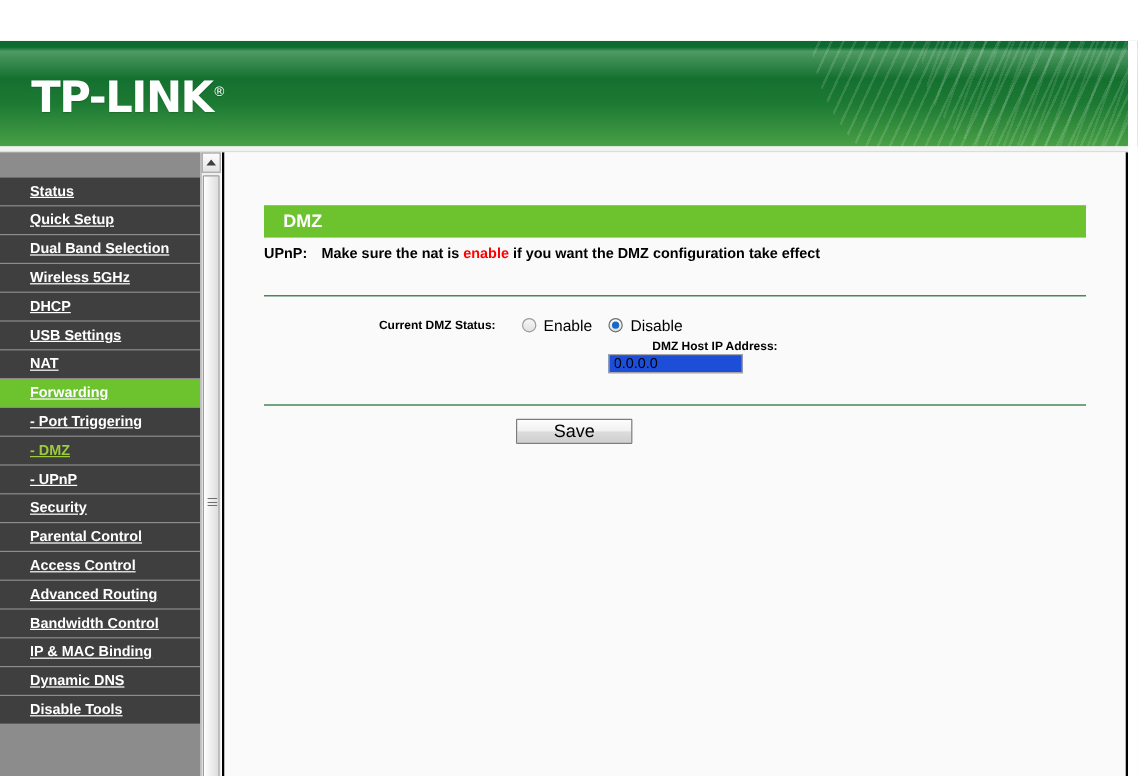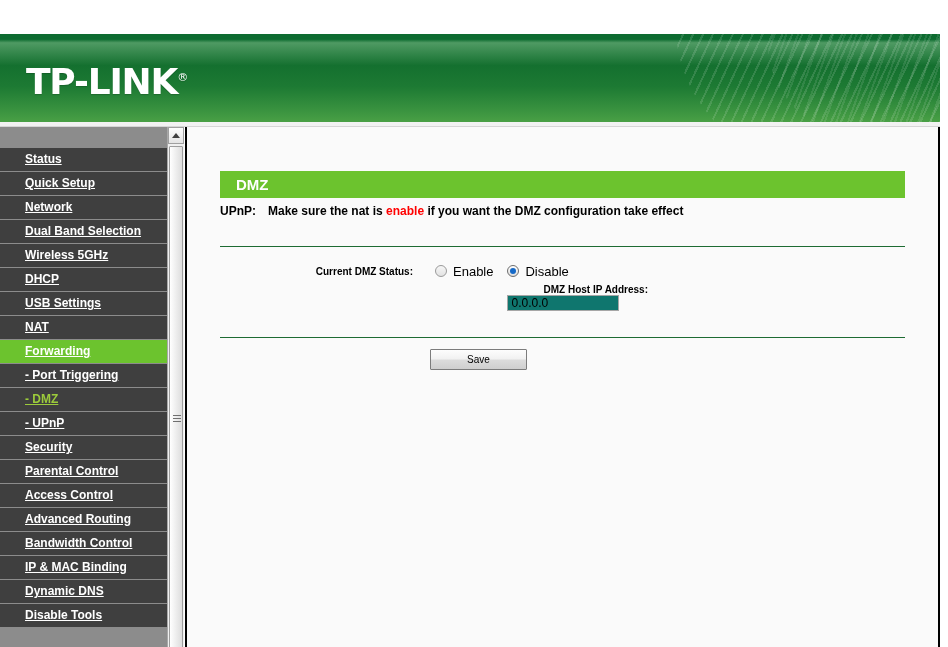--- a/index.html
+++ b/index.html
@@ -301,39 +301,39 @@
     width: 6px; height: 6px;
     border-radius: 50%;
     background: #1569c7;
   }
   .radio-label { line-height: 1; }
 
   .text-input {
     width: 112px;
     height: 20px;
     border: 1px solid #a6a6a6;
-    background: #0f766e;
+    background: #1d4ed8;
     font-size: 12px;
     font-family: "Liberation Sans", sans-serif;
     color: #000000;
     padding: 0 4px;
     box-sizing: border-box;
     outline: none;
   }
 
   #save-btn {
     position: absolute;
     left: 243px;
     top: 222px;
     width: 97px;
     height: 21px;
     background: linear-gradient(to bottom, #fdfdfd 0%, #f1f1f1 48%, #dcdcdc 52%, #cfcfcf 100%);
     border: 1px solid #7c7c7c;
     box-sizing: border-box;
-    font-size: 10px;
+    font-size: 15px;
     font-family: "Liberation Sans", sans-serif;
     color: #000000;
     cursor: pointer;
     border-radius: 1px;
   }
 
   
   #watermark {
     position: absolute;
     right: 5px;
@@ -377,21 +377,20 @@
     <div class="swoosh2"></div>
     <div id="logo"><span>TP-LINK</span><span class="reg">®</span></div>
   </div>
   <div id="header-edge"></div>
 
   <div id="sidebar">
     <div class="topstrip"></div>
     <div id="menu-list">
         <div class="menu-item">Status</div>
         <div class="menu-item">Quick Setup</div>
-        <div class="menu-item">Network</div>
         <div class="menu-item">Dual Band Selection</div>
         <div class="menu-item">Wireless 5GHz</div>
         <div class="menu-item">DHCP</div>
         <div class="menu-item">USB Settings</div>
         <div class="menu-item">NAT</div>
         <div class="menu-item active-parent">Forwarding</div>
         <div class="menu-item sub">- Port Triggering</div>
         <div class="menu-item active-sub sub">- DMZ</div>
         <div class="menu-item sub">- UPnP</div>
         <div class="menu-item">Security</div>

